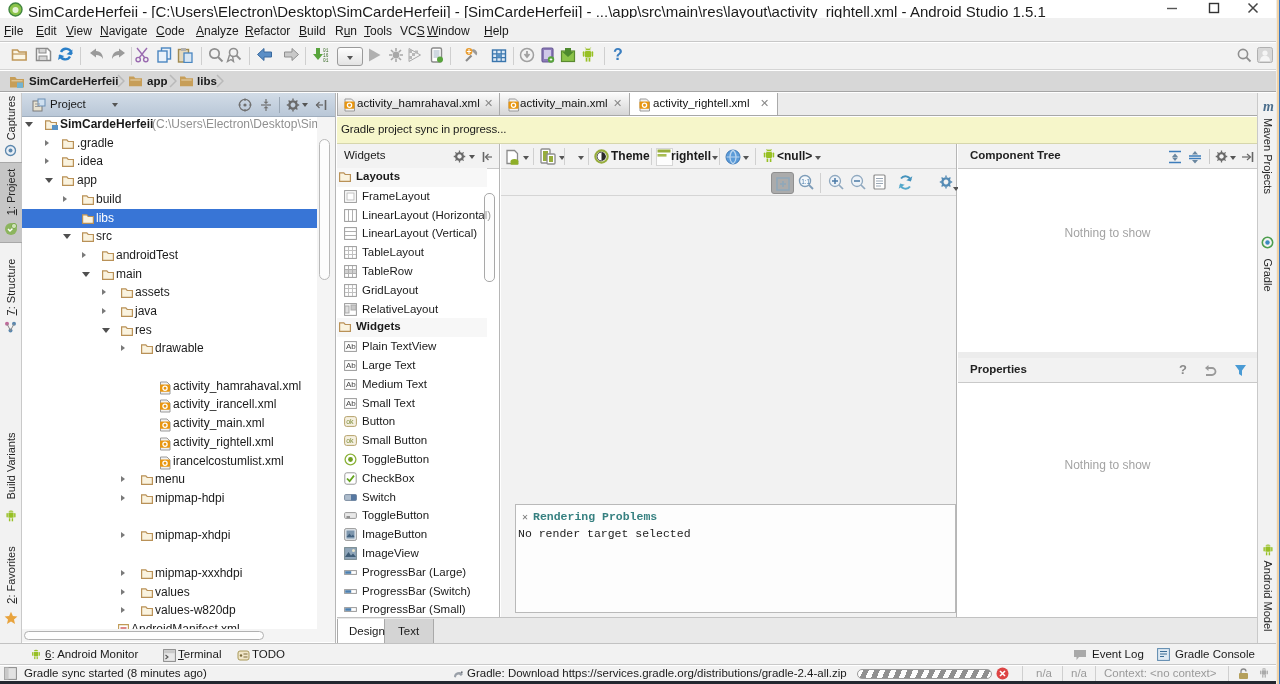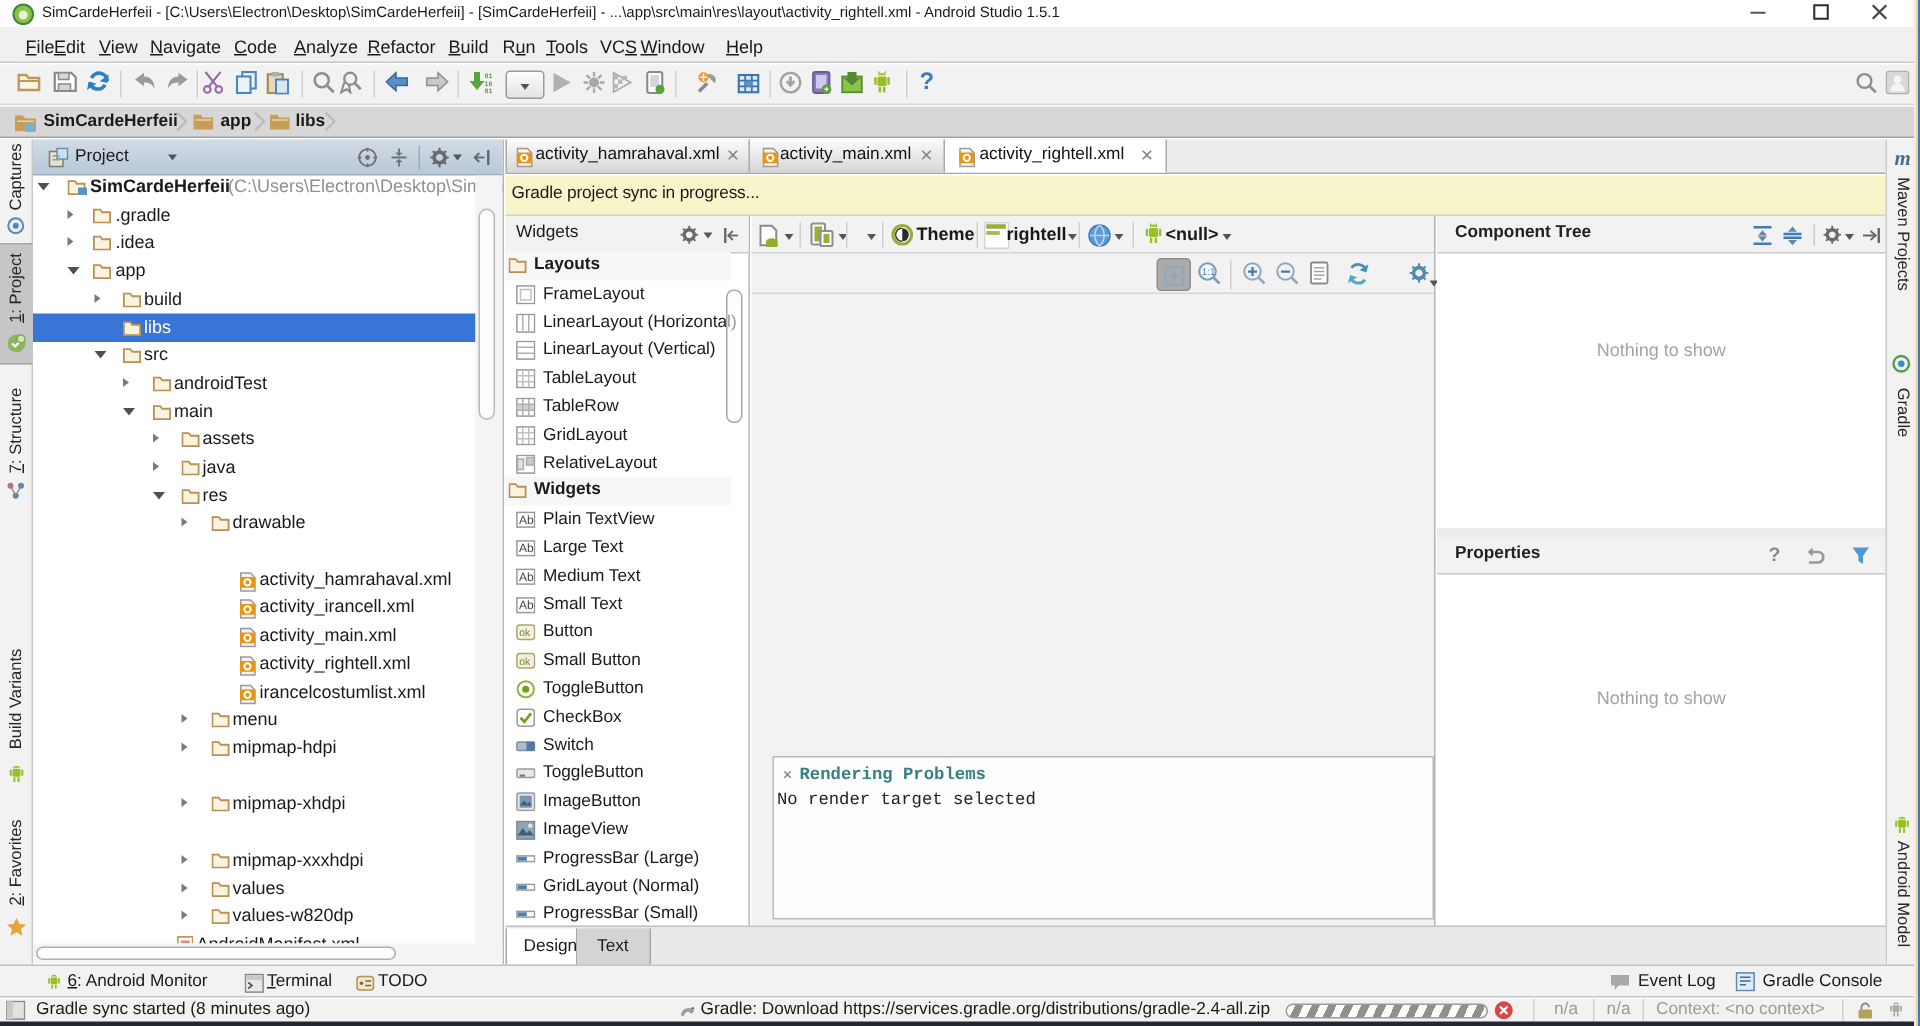--- a/index.html
+++ b/index.html
@@ -3,21 +3,21 @@
 <meta charset="utf-8">
 <style>
 * { margin:0; padding:0; box-sizing:border-box; }
 html,body { width:1280px; height:684px; overflow:hidden; }
 body { font-family:"Liberation Sans", sans-serif; font-size:12px; color:#1a1a1a; }
 #win { position:absolute; left:0; top:0; width:1280px; height:684px; background:#fff; }
 .abs { position:absolute; }
 .u { text-decoration:underline; }
 
 #titlebar { left:0; top:0; width:1276px; height:18px; background:#fff; }
-#title-text { left:28px; top:3px; font-size:10px; color:#1b1b1b; white-space:nowrap; }
+#title-text { left:28px; top:3px; font-size:15px; color:#1b1b1b; white-space:nowrap;text-decoration:underline; }
 .winbtn { top:0px; width:14px; height:14px; color:#444; }
 
 #menubar { left:0; top:18px; width:1276px; height:24px; background:#f0f0f0; border-bottom:1px solid #c8c8c8; }
 .menu { position:absolute; top:6px; font-size:12px; color:#1a1a1a; }
 
 #toolbar { left:0; top:43px; width:1276px; height:27px; background:#f2f2f2; border-bottom:1px solid #d5d5d5; }
 .tsep { position:absolute; top:4px; width:1px; height:18px; background:#cfcfcf; }
 
 #crumbs { left:0; top:71px; width:1276px; height:21px; background:#d7d7d7; border-bottom:1px solid #a5a5a5; }
 .crumbtext { position:absolute; top:4px; font-size:11.5px; }
@@ -95,21 +95,21 @@
       </svg>
   <svg class="abs winbtn" style="left:1207px;top:1px" width="14" height="14" viewBox="0 0 14 14">
         <rect x="2.5" y="2.5" width="9" height="9" fill="none" stroke="#333" stroke-width="1.4"></rect>
       </svg>
   <svg class="abs winbtn" style="left:1246px;top:1px" width="14" height="14" viewBox="0 0 14 14">
         <path d="M2.5 2.5 L11.5 11.5 M11.5 2.5 L2.5 11.5" stroke="#444" stroke-width="1.5"></path>
       </svg>
 </div>
 
 <div id="menubar" class="abs">
-  <div class="menu" style="left:17px"><span class="u">F</span>ile</div>
+  <div class="menu" style="left:4px"><span class="u">F</span>ile</div>
   <div class="menu" style="left:36px"><span class="u">E</span>dit</div>
   <div class="menu" style="left:66px"><span class="u">V</span>iew</div>
   <div class="menu" style="left:100px"><span class="u">N</span>avigate</div>
   <div class="menu" style="left:156px"><span class="u">C</span>ode</div>
   <div class="menu" style="left:196px"><span class="u">A</span>nalyze</div>
   <div class="menu" style="left:245px"><span class="u">R</span>efactor</div>
   <div class="menu" style="left:299px"><span class="u">B</span>uild</div>
   <div class="menu" style="left:335px">R<span class="u">u</span>n</div>
   <div class="menu" style="left:364px"><span class="u">T</span>ools</div>
   <div class="menu" style="left:400px">VC<span class="u">S</span></div>
@@ -750,21 +750,21 @@
           <rect x="0.6" y="4.6" width="11.8" height="3.8" fill="#fff" stroke="#9a9a9a"></rect>
           <rect x="1.2" y="5.2" width="6" height="2.6" fill="#4d7fae"></rect>
         </svg>
         <div class="txt">ProgressBar (Large)</div>
       </div>
 <div class="palitem" style="top:438px">
         <svg class="pic" viewBox="0 0 13 13">
           <rect x="0.6" y="4.6" width="11.8" height="3.8" fill="#fff" stroke="#9a9a9a"></rect>
           <rect x="1.2" y="5.2" width="6" height="2.6" fill="#4d7fae"></rect>
         </svg>
-        <div class="txt">GridLayout (Normal)</div>
+        <div class="txt">ProgressBar (Switch)</div>
       </div>
 <div class="palitem" style="top:456px">
         <svg class="pic" viewBox="0 0 13 13">
           <rect x="0.6" y="4.6" width="11.8" height="3.8" fill="#fff" stroke="#9a9a9a"></rect>
           <rect x="1.2" y="5.2" width="6" height="2.6" fill="#4d7fae"></rect>
         </svg>
         <div class="txt">ProgressBar (Small)</div>
       </div>
 <div class="abs" style="left:147px;top:49px;width:11px;height:89px;background:rgba(252,252,252,0.55);border:1px solid #a8a8a8;border-radius:5px"></div>
 

